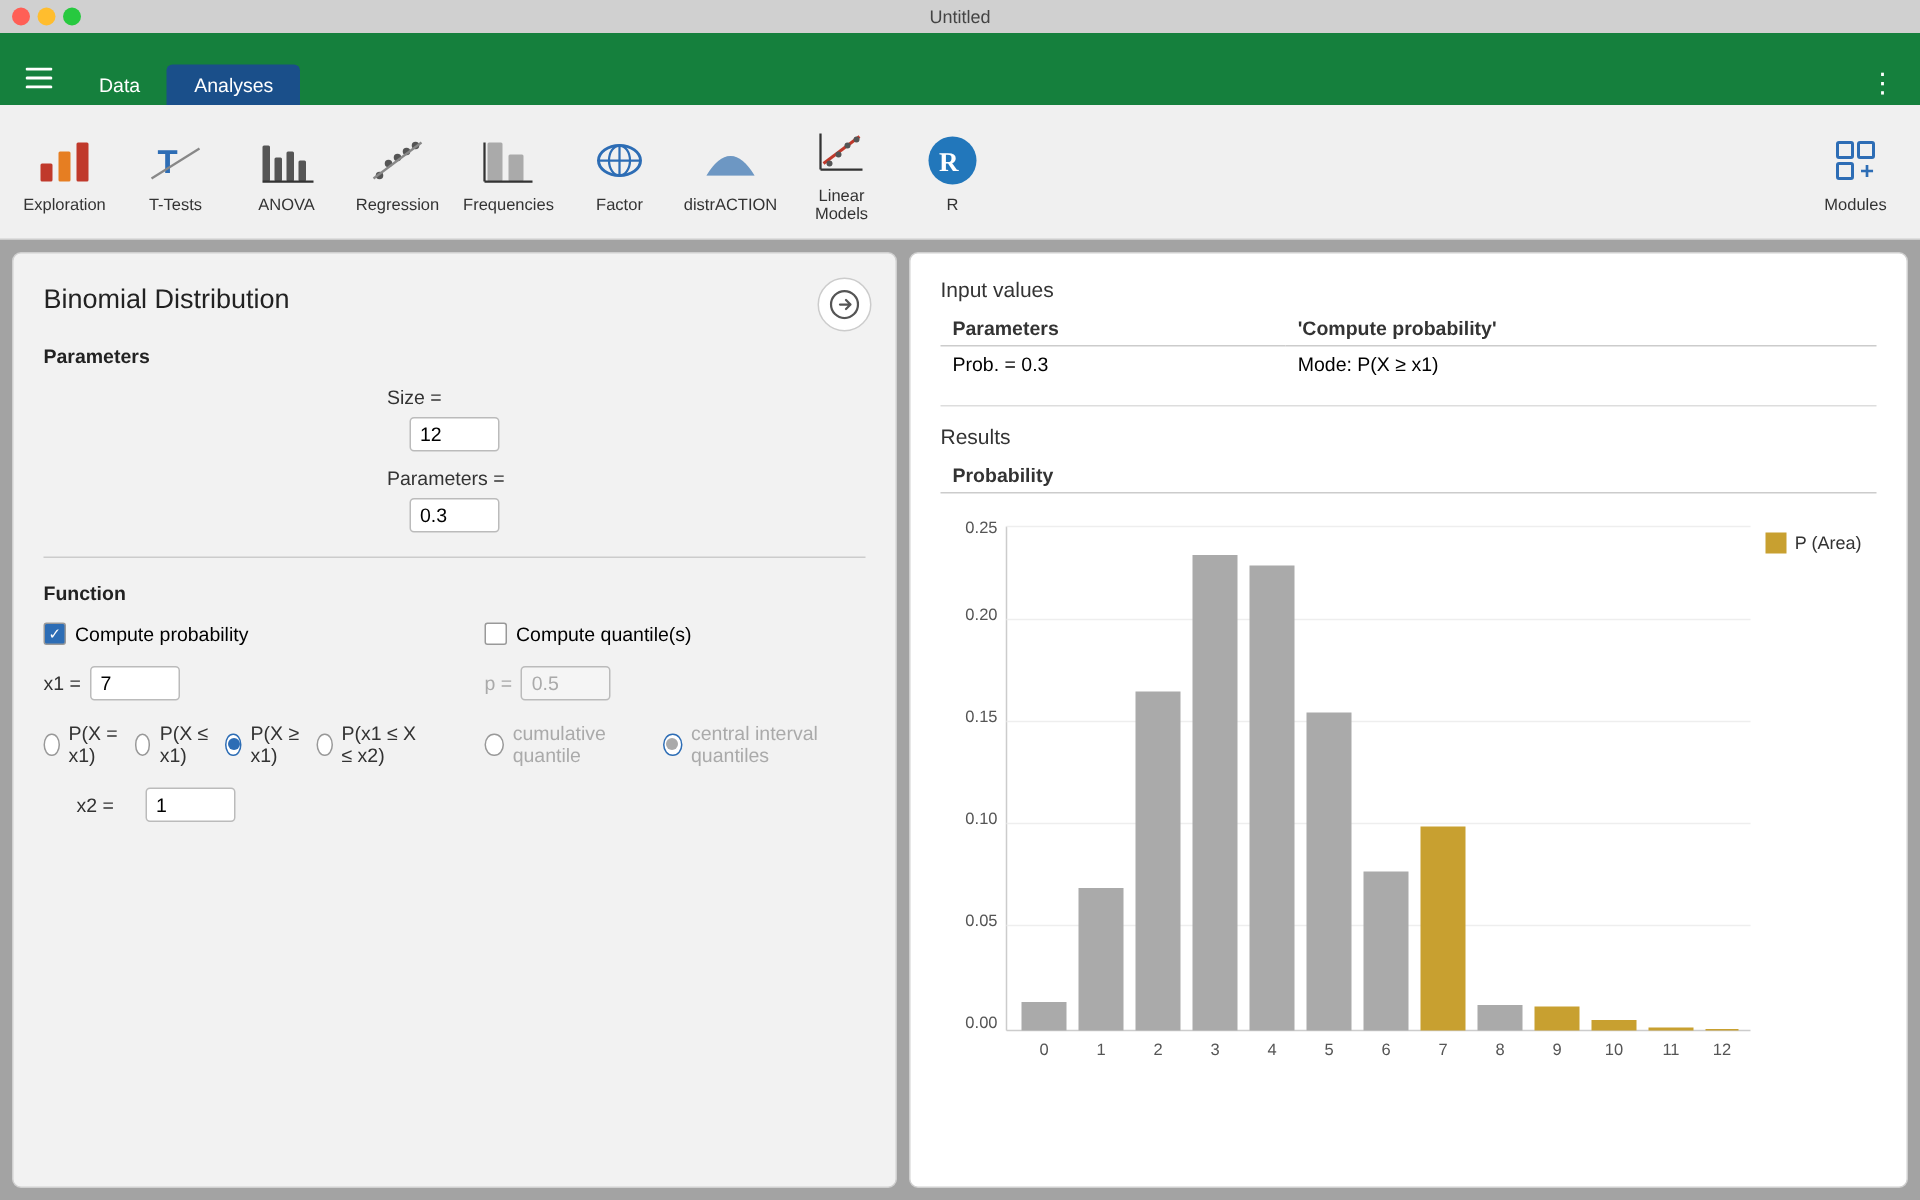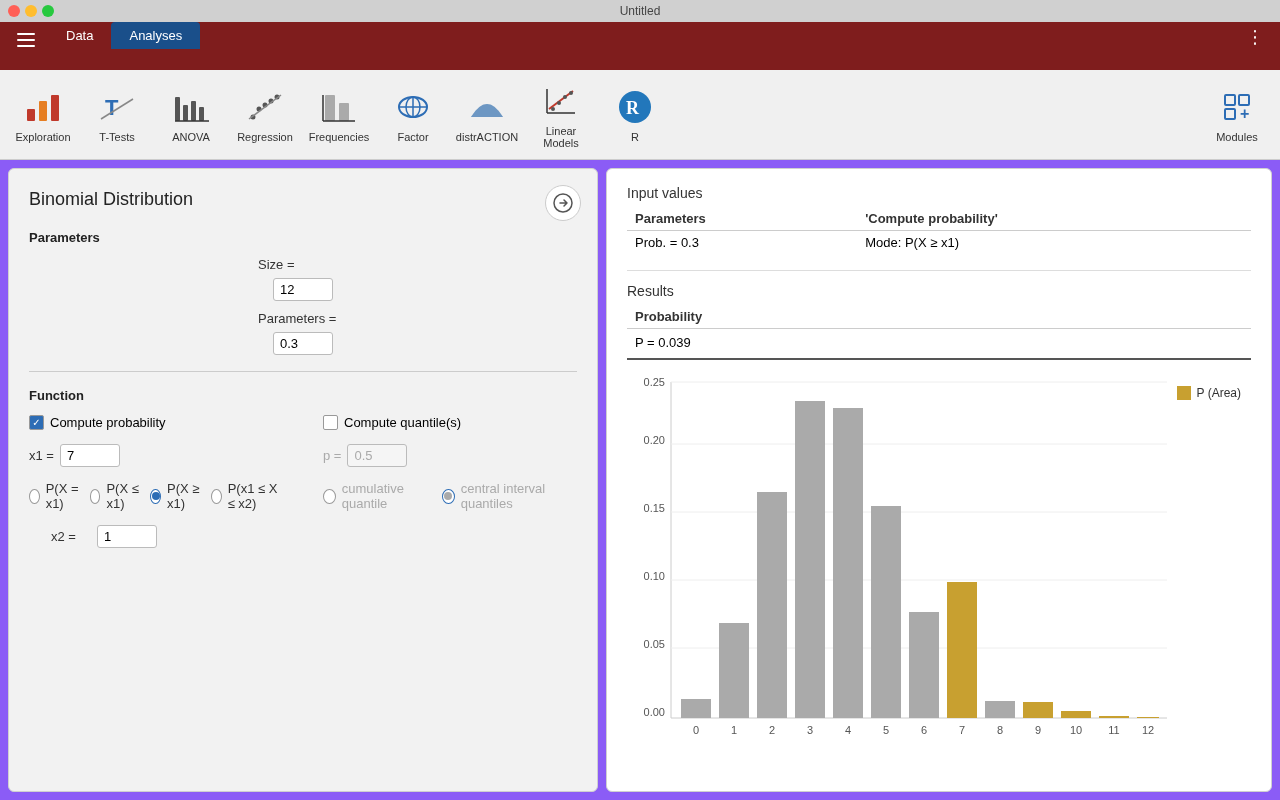--- a/index.html
+++ b/index.html
@@ -17,23 +17,23 @@
     .title-bar-buttons { position: absolute; left: 8px; display: flex; gap: 5px; }
     .tb-btn { width: 12px; height: 12px; border-radius: 50%; }
     .tb-close { background: #ff5f56; }
     .tb-min { background: #ffbd2e; }
     .tb-max { background: #27c93f; }
     .title-bar-title { font-size: 12px; color: #444; }
 
     
     .main-toolbar {
       height: 48px;
-      background: #7f1d1d;
+      background: #15803d;
       display: flex;
-      align-items: flex-start;
+      align-items: flex-end;
       padding: 0 8px;
       gap: 0;
     }
     .toolbar-menu-btn {
       width: 36px; height: 36px;
       display: flex; align-items: center; justify-content: center;
       color: white; cursor: pointer; border-radius: 4px;
     }
     .toolbar-tabs { display: flex; margin-left: 4px; }
     .toolbar-tab {
@@ -68,21 +68,21 @@
     .icon-label { font-size: 11px; color: #333; text-align: center; }
     .icon-spacer { flex: 1; }
 
     
     .icon-svg { width: 40px; height: 40px; }
 
     
     .content-area {
       display: flex;
       height: calc(800px - 22px - 48px - 90px);
-      background: #8b5cf6;
+      background: #a3a3a3;
       padding: 8px;
       gap: 8px;
     }
 
     
     .left-panel {
       background: #f2f2f2;
       border-radius: 6px;
       width: 590px;
       padding: 20px;
@@ -404,23 +404,20 @@
 
     <div class="results-divider"></div>
 
     <div class="results-section">
       <div class="results-header">Results</div>
       <table class="results-table">
         <tbody>
           <tr class="underline-row">
             <td class="col-header">Probability</td>
           </tr>
-          <tr>
-            <td style="padding-top:6px; padding-bottom:8px; border-bottom:2px solid #555;">P = 0.039</td>
-          </tr>
         </tbody>
       </table>
     </div>
 
     <div class="chart-container">
       <div style="position:relative;">
         
         <div class="legend" style="position:absolute; right:10px; top:10px; display:flex; align-items:center; gap:6px;">
           <div class="legend-box"></div>
           <span class="legend-label">P (Area)</span>

